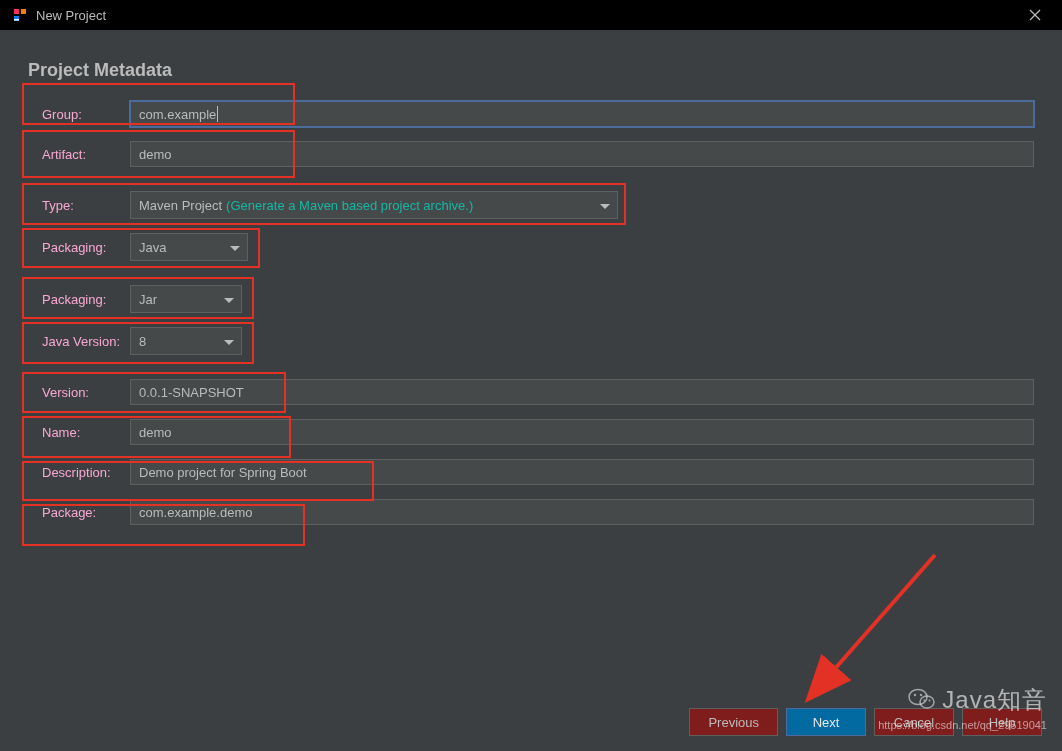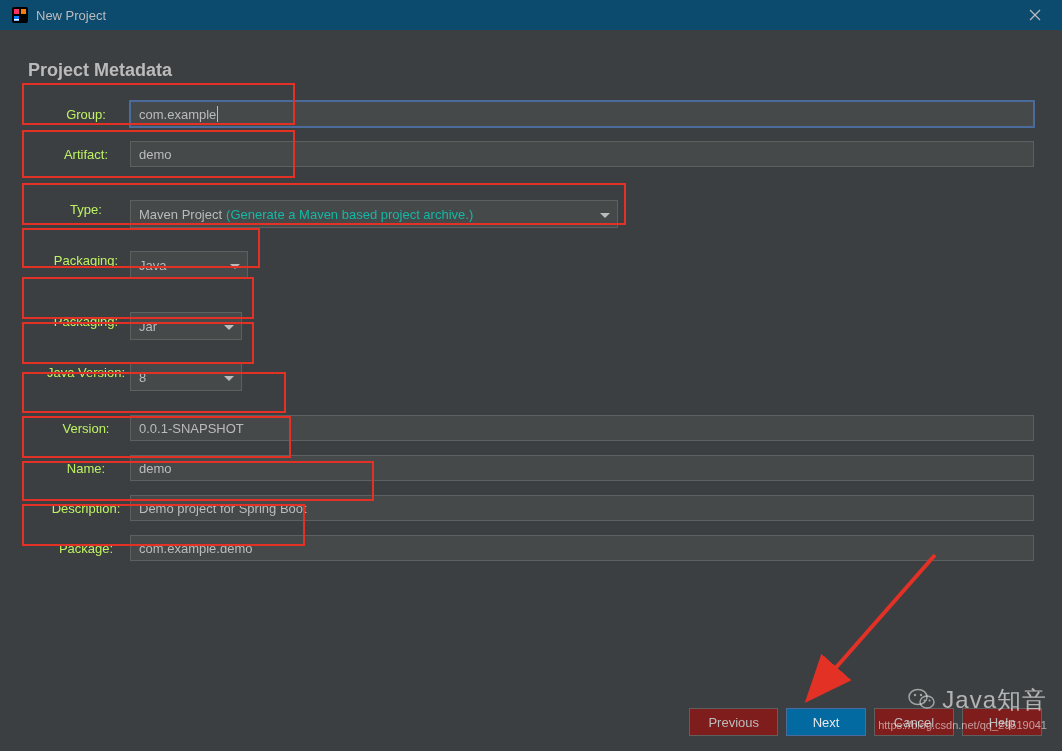--- a/index.html
+++ b/index.html
@@ -14,21 +14,21 @@
       width: 1062px;
       height: 751px;
       overflow: hidden;
       position: relative;
     }
     .titlebar {
       height: 30px;
       display: flex;
       align-items: center;
       padding: 0 12px;
-      background: #0c4a6e;
+      background: #000000;
     }
     .titlebar .app-icon {
       width: 16px;
       height: 16px;
       margin-right: 8px;
       display: inline-flex;
       align-items: center;
       justify-content: center;
     }
     .titlebar .title {
@@ -55,43 +55,41 @@
       margin: 10px 0 20px 6px;
     }
     .field-row {
       display: flex;
       align-items: center;
       margin-bottom: 14px;
     }
     .field-label {
       width: 108px;
       font-size: 13px;
-      color: #bef264;
+      color: #f9a8d4;
       padding-left: 20px;
-      text-align: center;
     }
     .field-input {
       flex: 1;
       height: 26px;
       background: #45494a;
       border: 1px solid #5e6060;
       color: #bbbbbb;
       font-size: 13px;
       padding: 0 8px;
       outline: none;
     }
     .field-input.focused {
       border: 1px solid #4a6b9c;
       box-shadow: 0 0 0 1px #4a6b9c;
     }
     .select-wrap {
       position: relative;
       display: flex;
       align-items: center;
-      margin-top: 9px;
     }
     .select-input {
       height: 28px;
       background: #45494a;
       border: 1px solid #5e6060;
       color: #bbbbbb;
       font-size: 13px;
       padding: 0 28px 0 8px;
       display: flex;
       align-items: center;

